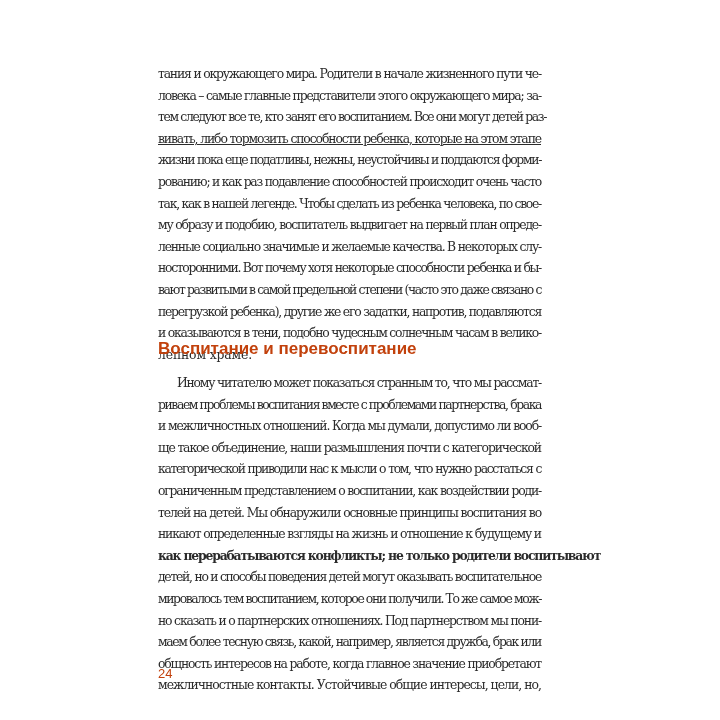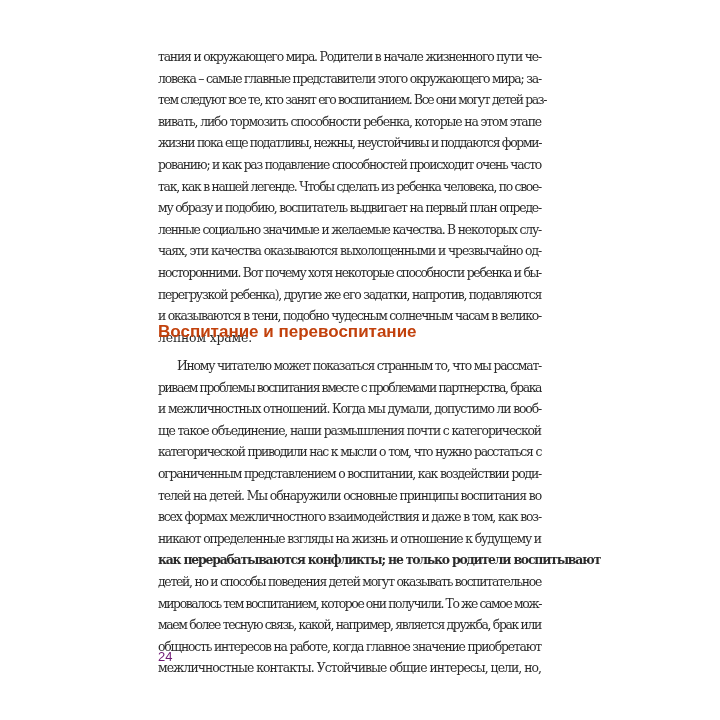--- a/index.html
+++ b/index.html
@@ -1,21 +1,21 @@
 <!DOCTYPE html>
 <html><head>
 <meta charset="utf-8">
 <style>
   html, body { margin: 0; padding: 0; }
   body {
     width: 720px; height: 720px; background: #ffffff; overflow: hidden;
     position: relative;
   }
   .page {
-    position: absolute; left: 0; top: 0; width: 720px; height: 512px;
+    position: absolute; left: 0; top: 17px; width: 720px; height: 512px;
     background: #ffffff;
     border-radius: 6px;
   }
   .col {
     position: absolute; left: 158px; width: 383px;
     font-family: "DejaVu Serif", serif;
     font-size: 12.4px; line-height: 21.6px; color: #2b2b2b;
     text-align: justify; hyphens: manual;
     letter-spacing: -0.15px;
   }
@@ -27,60 +27,60 @@
   .ln.last { text-align-last: left; }
   .heading {
     position: absolute; left: 158px; top: 322px;
     font-family: "Liberation Sans", sans-serif; font-weight: bold;
     font-size: 17px; color: #c2410c; letter-spacing: 0px;
   }
   .p2 { top: 355px; }
   .ln.indent { padding-left: 19px; }
   .pagenum {
     position: absolute; left: 158px; top: 649px;
-    font-family: "Liberation Sans", sans-serif; font-size: 13px; color: #701a75;
+    font-family: "Liberation Sans", sans-serif; font-size: 13px; color: #c2410c;
   }
 </style>
 </head>
 <body>
 
 <div class="page">
 
   <div class="col p1">
     <span class="ln" style="white-space: nowrap; letter-spacing: -1.19px;">тания и окружающего мира. Родители в начале жизненного пути че-</span>
     <span class="ln" style="white-space: nowrap; letter-spacing: -1.194px;">ловека – самые главные представители этого окружающего мира; за-</span>
     <span class="ln" style="white-space: nowrap; letter-spacing: -1.351px;">тем следуют все те, кто занят его воспитанием. Все они могут детей раз-</span>
-    <span class="ln" style="white-space: nowrap; letter-spacing: -1.112px;">вивать, либо тормозить способности ребенка, которые на этом этапе</span>
+    <span class="ln" style="white-space: nowrap; letter-spacing: -1.112px; text-decoration: underline;">вивать, либо тормозить способности ребенка, которые на этом этапе</span>
     <span class="ln" style="white-space: nowrap; letter-spacing: -1.332px;">жизни пока еще податливы, нежны, неустойчивы и поддаются форми-</span>
     <span class="ln" style="white-space: nowrap; letter-spacing: -1.234px;">рованию; и как раз подавление способностей происходит очень часто</span>
     <span class="ln" style="white-space: nowrap; letter-spacing: -1.28px;">так, как в нашей легенде. Чтобы сделать из ребенка человека, по свое-</span>
     <span class="ln" style="white-space: nowrap; letter-spacing: -1.201px;">му образу и подобию, воспитатель выдвигает на первый план опреде-</span>
     <span class="ln" style="white-space: nowrap; letter-spacing: -1.205px;">ленные социально значимые и желаемые качества. В некоторых слу-</span>
-    <span class="ln" style="white-space: nowrap; letter-spacing: -1.123px;">чаях, эти качества оказываются выхолощенными и чрезвычайно од-</span>
     <span class="ln" style="white-space: nowrap; letter-spacing: -1.291px;">носторонними. Вот почему хотя некоторые способности ребенка и бы-</span>
+    <span class="ln" style="white-space: nowrap; letter-spacing: -1.381px;">вают развитыми в самой предельной степени (часто это даже связано с</span>
     <span class="ln" style="white-space: nowrap; letter-spacing: -1.237px;">перегрузкой ребенка), другие же его задатки, напротив, подавляются</span>
     <span class="ln" style="white-space: nowrap; letter-spacing: -1.212px;">и оказываются в тени, подобно чудесным солнечным часам в велико-</span>
     <span class="ln last" style="white-space: nowrap;">лепном храме.</span>
   </div>
 
   <div class="heading">Воспитание и перевоспитание</div>
 
   <div class="col p2">
     <span class="ln indent" style="white-space: nowrap; letter-spacing: -1.22px;">Иному читателю может показаться странным то, что мы рассмат-</span>
     <span class="ln" style="white-space: nowrap; letter-spacing: -1.409px;">риваем проблемы воспитания вместе с проблемами партнерства, брака</span>
     <span class="ln" style="white-space: nowrap; letter-spacing: -1.149px;">и межличностных отношений. Когда мы думали, допустимо ли вооб-</span>
     <span class="ln" style="white-space: nowrap; letter-spacing: -1.132px;">ще такое объединение, наши размышления почти с категорической</span>
     <span class="ln" style="white-space: nowrap; letter-spacing: -1.344px;">категорической приводили нас к мысли о том, что нужно расстаться с</span>
     <span class="ln" style="white-space: nowrap; letter-spacing: -1.18px;">ограниченным представлением о воспитании, как воздействии роди-</span>
     <span class="ln" style="white-space: nowrap; letter-spacing: -1.111px;">телей на детей. Мы обнаружили основные принципы воспитания во</span>
-    <span class="ln" style="white-space: nowrap; letter-spacing: -1.146px;">всех формах межличностного взаимодействия и даже в том, как воз-</span>
     <span class="ln" style="white-space: nowrap; letter-spacing: -1.14px;">никают определенные взгляды на жизнь и отношение к будущему и</span>
     <span class="ln" style="white-space: nowrap; letter-spacing: -1.192px; font-weight: bold;">как перерабатываются конфликты; не только родители воспитывают</span>
     <span class="ln" style="white-space: nowrap; letter-spacing: -1.271px;">детей, но и способы поведения детей могут оказывать воспитательное</span>
     <span class="ln" style="white-space: nowrap; letter-spacing: -1.394px;">мировалось тем воспитанием, которое они получили. То же самое мож-</span>
+    <span class="ln" style="white-space: nowrap; letter-spacing: -1.178px;">но сказать и о партнерских отношениях. Под партнерством мы пони-</span>
     <span class="ln" style="white-space: nowrap; letter-spacing: -1.334px;">маем более тесную связь, какой, например, является дружба, брак или</span>
     <span class="ln" style="white-space: nowrap; letter-spacing: -1.178px;">общность интересов на работе, когда главное значение приобретают</span>
     <span class="ln" style="white-space: nowrap; letter-spacing: -0.954px;">межличностные контакты. Устойчивые общие интересы, цели, но,</span>
 
   </div>
 
   <div class="pagenum">24</div>
 </div>
 
 </body></html>

